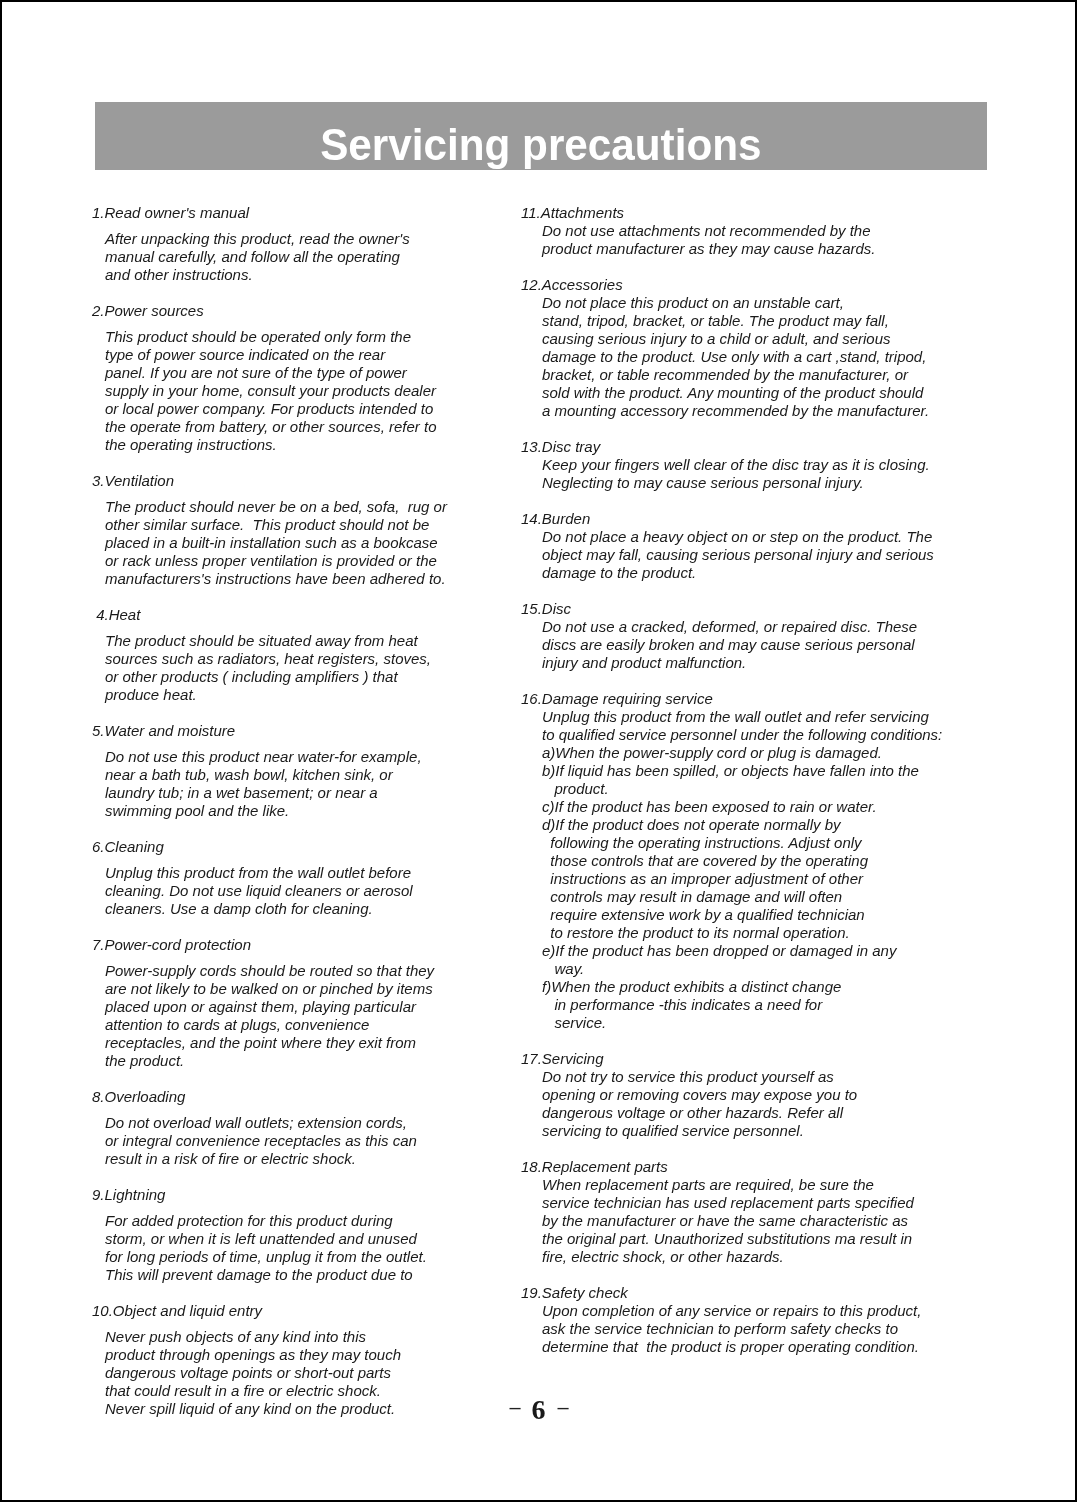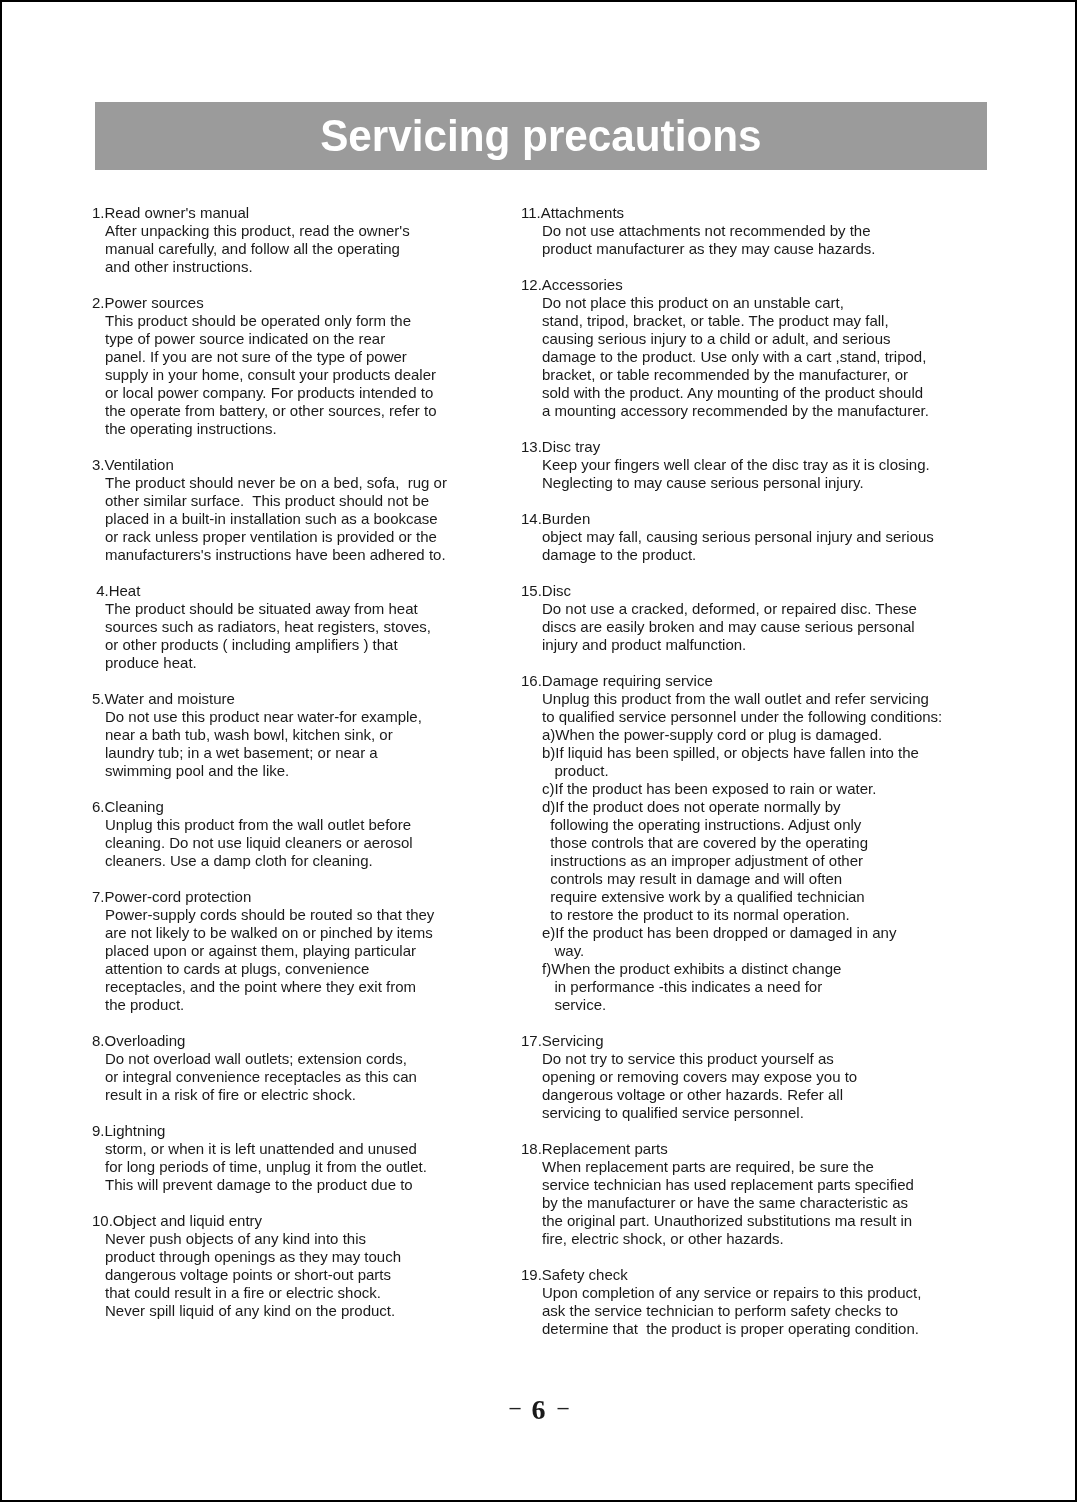--- a/index.html
+++ b/index.html
@@ -20,21 +20,21 @@
       overflow: hidden;
     }
     .banner {
       position: absolute;
       left: 93px;
       top: 100px;
       width: 892px;
       height: 68px;
       background: #9b9b9b;
       display: flex;
-      align-items: center;
+      align-items: flex-end;
       justify-content: center;
     }
     .banner-title {
       margin: 0;
       color: #ffffff;
       font-size: 44px;
       font-weight: bold;
       letter-spacing: 0px;
       transform: scaleX(0.96);
       font-family: "Liberation Sans", sans-serif;
@@ -54,27 +54,29 @@
     .col-left {
       width: 398px;
       margin-right: 2px;
     }
     .col-right {
       width: 497px;
       margin-left: 29px;
     }
     .section {
       margin-bottom: 18px;
+      font-style: italic;
     }
     .section-heading,
     .line {
       white-space: pre;
     }
     .col-left .section-body {
       padding-left: 13px;
+      margin-top: 8px;
     }
     .col-right .section-body {
       padding-left: 21px;
     }
     .page-number {
       position: absolute;
       left: 0;
       right: 0;
       top: 1392px;
       text-align: center;
@@ -175,20 +177,21 @@
           <div class="section-heading">8.Overloading</div>
           <div class="section-body">
             <div class="line">Do not overload wall outlets; extension cords,</div>
             <div class="line">or integral convenience receptacles as this can</div>
             <div class="line">result in a risk of fire or electric shock.</div>
           </div>
         </div>
         <div class="section">
           <div class="section-heading">9.Lightning</div>
           <div class="section-body">
+            <div class="line">For added protection for this product during</div>
             <div class="line">storm, or when it is left unattended and unused</div>
             <div class="line">for long periods of time, unplug it from the outlet.</div>
             <div class="line">This will prevent damage to the product due to</div>
           </div>
         </div>
         <div class="section">
           <div class="section-heading">10.Object and liquid entry</div>
           <div class="section-body">
             <div class="line">Never push objects of any kind into this</div>
             <div class="line">product through openings as they may touch</div>
@@ -221,20 +224,21 @@
         <div class="section">
           <div class="section-heading">13.Disc tray</div>
           <div class="section-body">
             <div class="line">Keep your fingers well clear of the disc tray as it is closing.</div>
             <div class="line">Neglecting to may cause serious personal injury.</div>
           </div>
         </div>
         <div class="section">
           <div class="section-heading">14.Burden</div>
           <div class="section-body">
+            <div class="line">Do not place a heavy object on or step on the product. The</div>
             <div class="line">object may fall, causing serious personal injury and serious</div>
             <div class="line">damage to the product.</div>
           </div>
         </div>
         <div class="section">
           <div class="section-heading">15.Disc</div>
           <div class="section-body">
             <div class="line">Do not use a cracked, deformed, or repaired disc. These</div>
             <div class="line">discs are easily broken and may cause serious personal</div>
             <div class="line">injury and product malfunction.</div>

